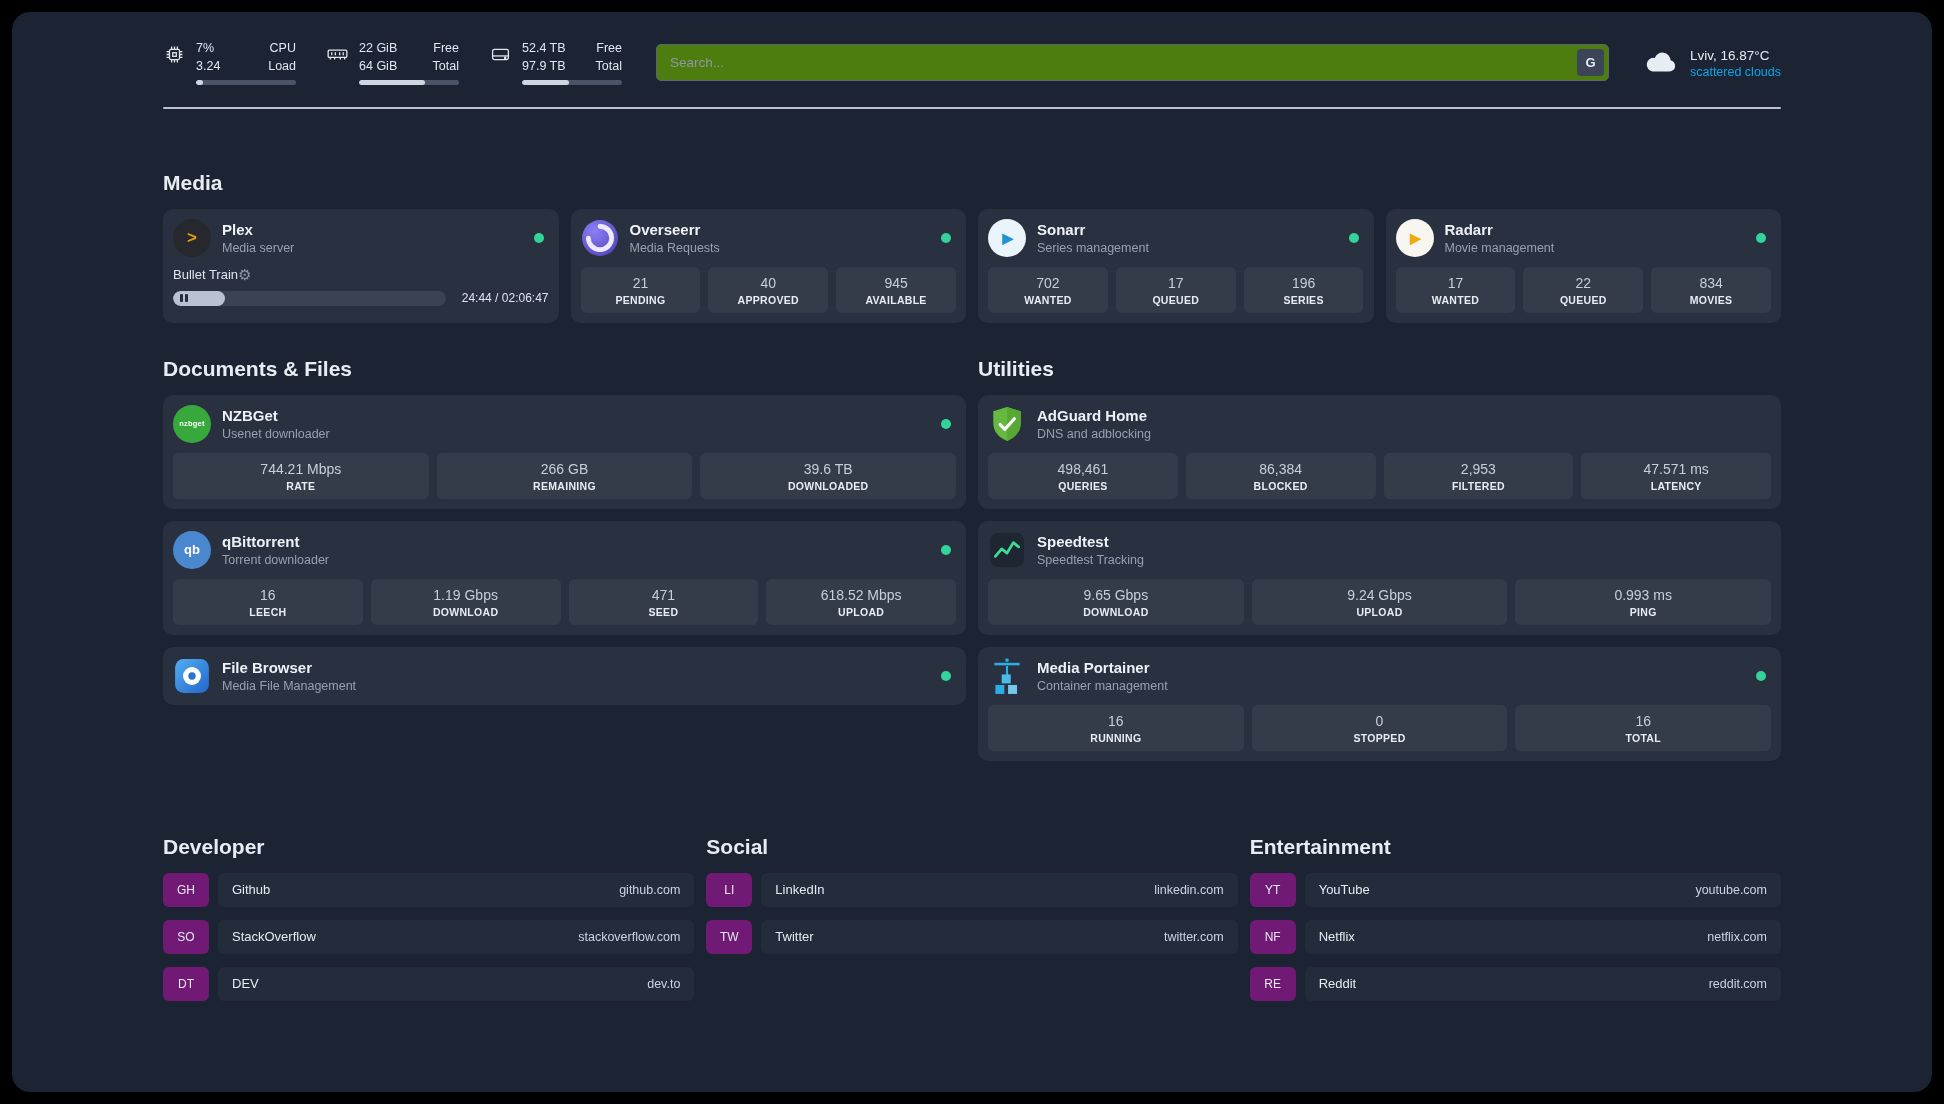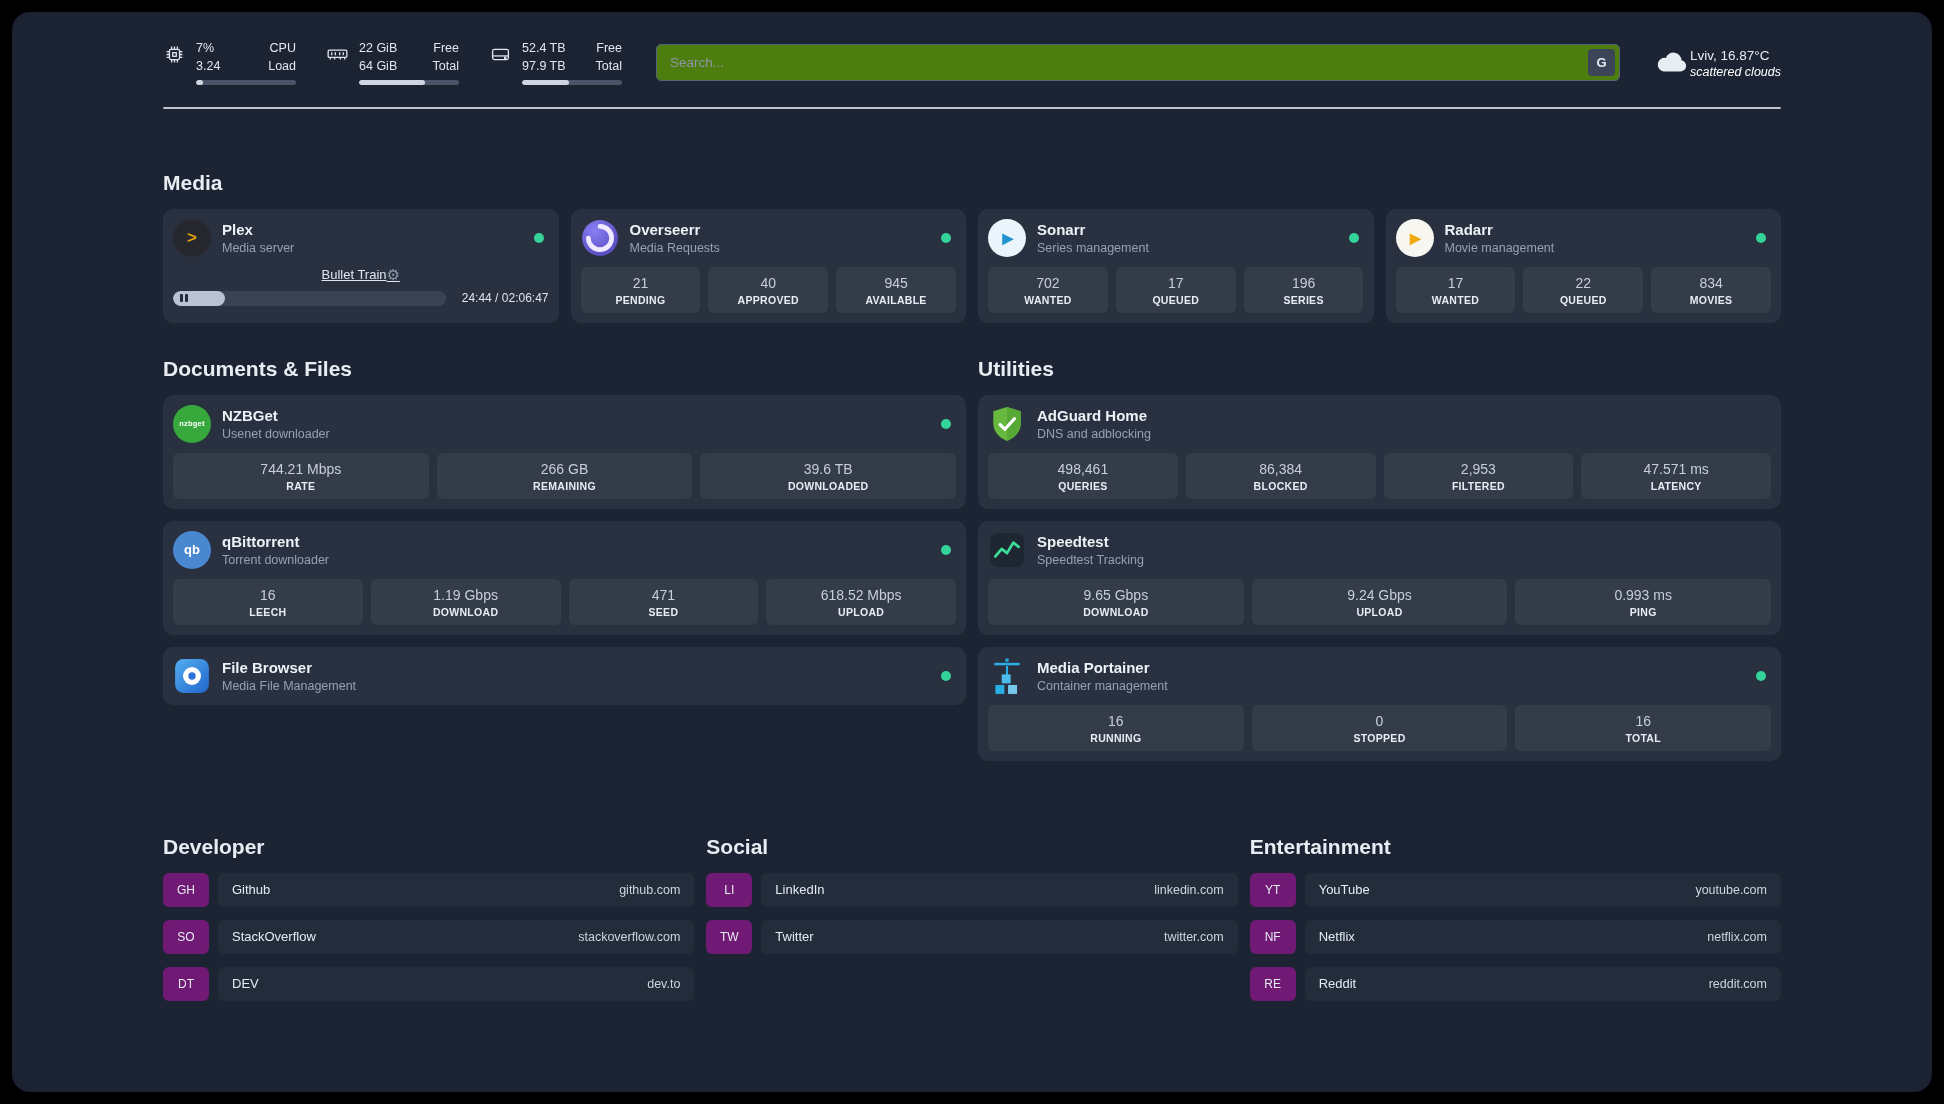--- a/index.html
+++ b/index.html
@@ -17,23 +17,23 @@
   .res-bar { height:5px; background:#4a5469; border-radius:3px; margin-top:5px; overflow:hidden; }
   .res-fill { height:100%; background:#cfd6e2; border-radius:3px; }
 
   .searchwrap { flex:1; margin:0 34px; position:relative; }
   .search { width:100%; height:37px; background:#4d7c0f; border:1px solid #5a6478; border-radius:5px;
             color:#e6ebf2; padding:0 46px 0 13px; font-size:13.5px; outline:none; }
   .search::placeholder { color:#8e97a8; }
   .provider { position:absolute; right:5px; top:5px; width:27px; height:27px; background:#3c4557;
               border:none; border-radius:4px; color:#e6ebf2; font-size:13px; font-weight:700; cursor:pointer; }
 
-  .weather { display:flex; align-items:center; }
+  .weather { display:flex; align-items:center; gap:11px; }
   .weather-loc { font-size:13.5px; color:#e6ebf2; line-height:1.45; }
-  .weather-cond { font-size:12.5px; color:#ffffff;font-style:italic; }
+  .weather-cond { font-size:12.5px; color:#0ea5e9; }
 
   .divider { height:1.5px; background:#d9dee8; opacity:.85; margin-top:22px; border-radius:1px; }
 
   
   .section-title { font-size:21px; font-weight:600; color:#e9edf3; margin:0 0 14px; }
   .media-section { margin-top:62px; }
   .two-col { display:grid; grid-template-columns:1fr 1fr; gap:0 12px; align-items:start; margin-top:34px; }
   .links-section { margin-top:62px; }
 
   .media-grid { display:grid; grid-template-columns:repeat(4,1fr); gap:12px; }
@@ -57,21 +57,21 @@
   .icon-qb     { background:#4987ce; color:#fff; font-size:13px; }
   .app-svg { width:38px; height:38px; flex:0 0 38px; }
 
   .tiles { display:flex; gap:8px; margin-top:10px; }
   .tile { flex:1; background:rgba(255,255,255,0.055); border-radius:6px; text-align:center; padding:8px 4px 7px; }
   .tile-value { font-size:14px; color:#c7cedb; }
   .tile-label { font-size:10.5px; font-weight:700; color:#e8ecf3; margin-top:3px; letter-spacing:.3px; }
 
   
   .player { margin-top:9px; }
-  .player-top { display:flex; align-items:center; justify-content:center; color:#dfe4ee; font-size:13px;text-decoration:underline; }
+  .player-top { display:flex; align-items:center; justify-content:flex-start; color:#dfe4ee; font-size:13px; }
   .gear { color:#8d97a9; font-size:15px; cursor:pointer; }
   .player-bottom { display:flex; align-items:center; gap:16px; margin-top:7px; }
   .pbar { flex:1; height:15px; background:#3a4254; border-radius:8px; overflow:hidden; }
   .pfill { height:100%; background:#b9c2d0; border-radius:8px; display:flex; align-items:center; padding-left:7px; }
   .pause { display:flex; gap:2.5px; }
   .pause span { width:2.5px; height:8px; background:#232c3b; border-radius:1px; }
   .ptime { font-size:12px; color:#dfe4ee; white-space:nowrap; }
 
   
   .links-grid { display:grid; grid-template-columns:repeat(3,1fr); gap:0 12px; align-items:start; }

